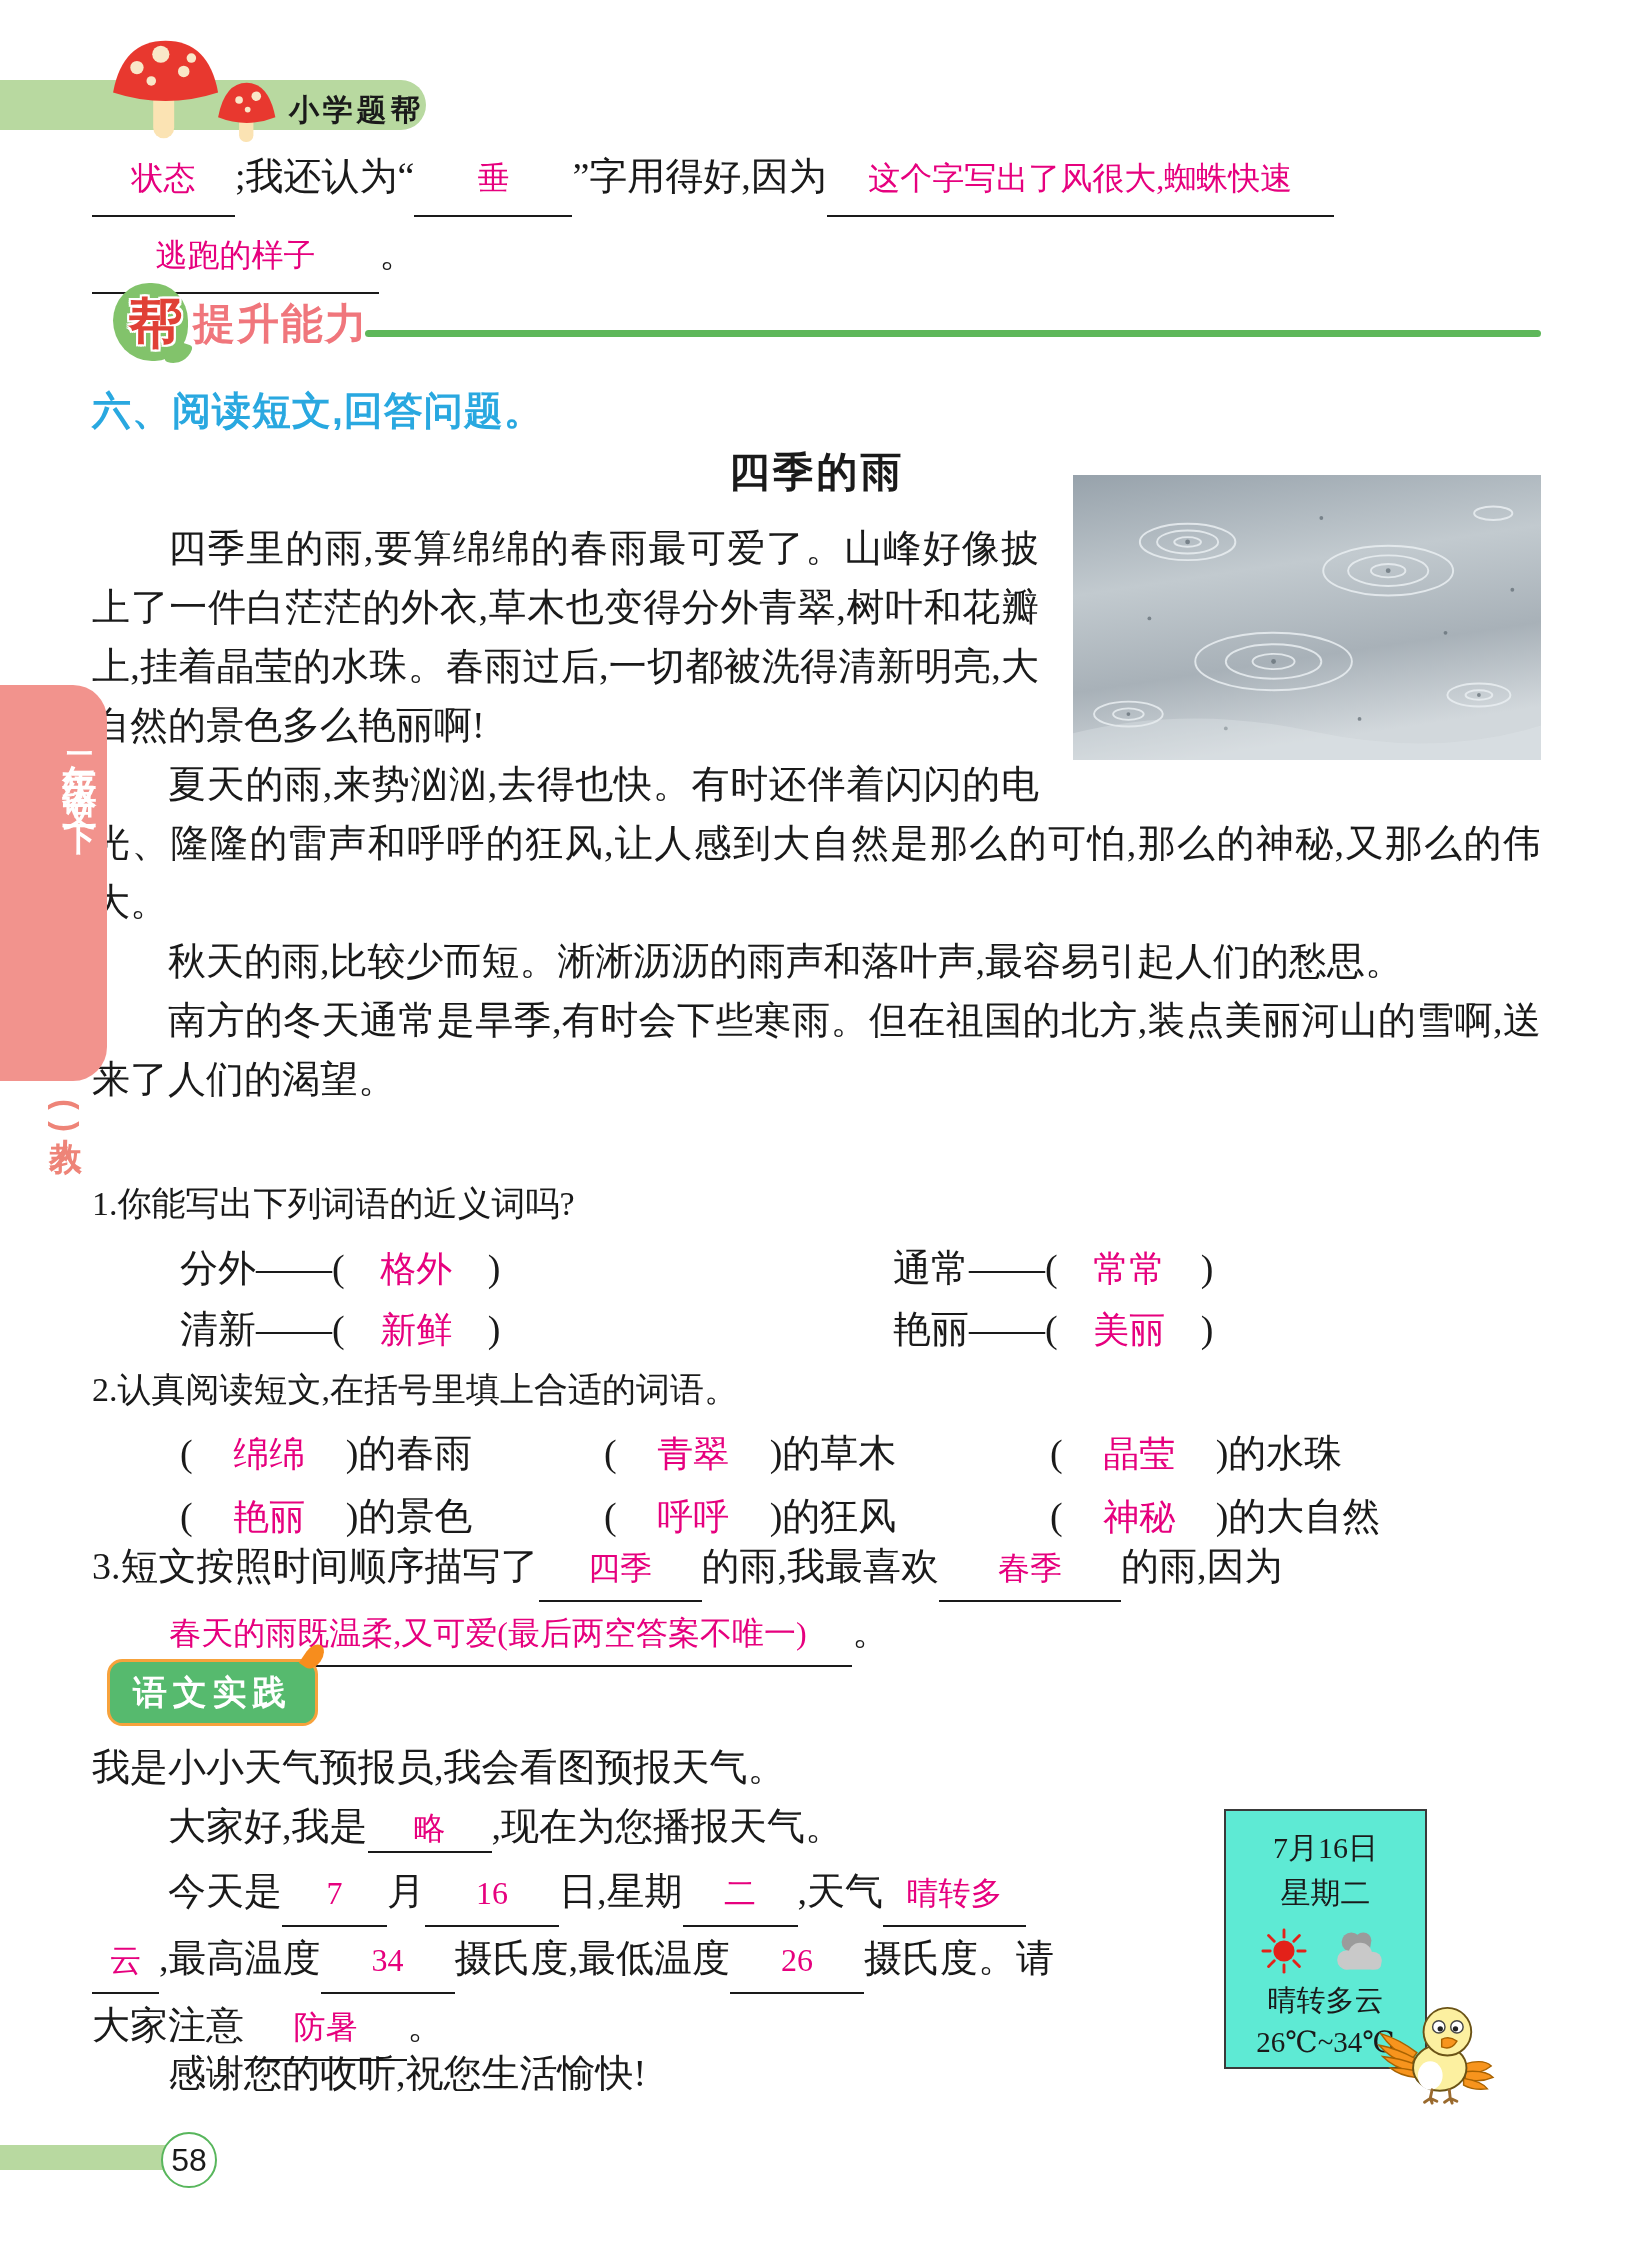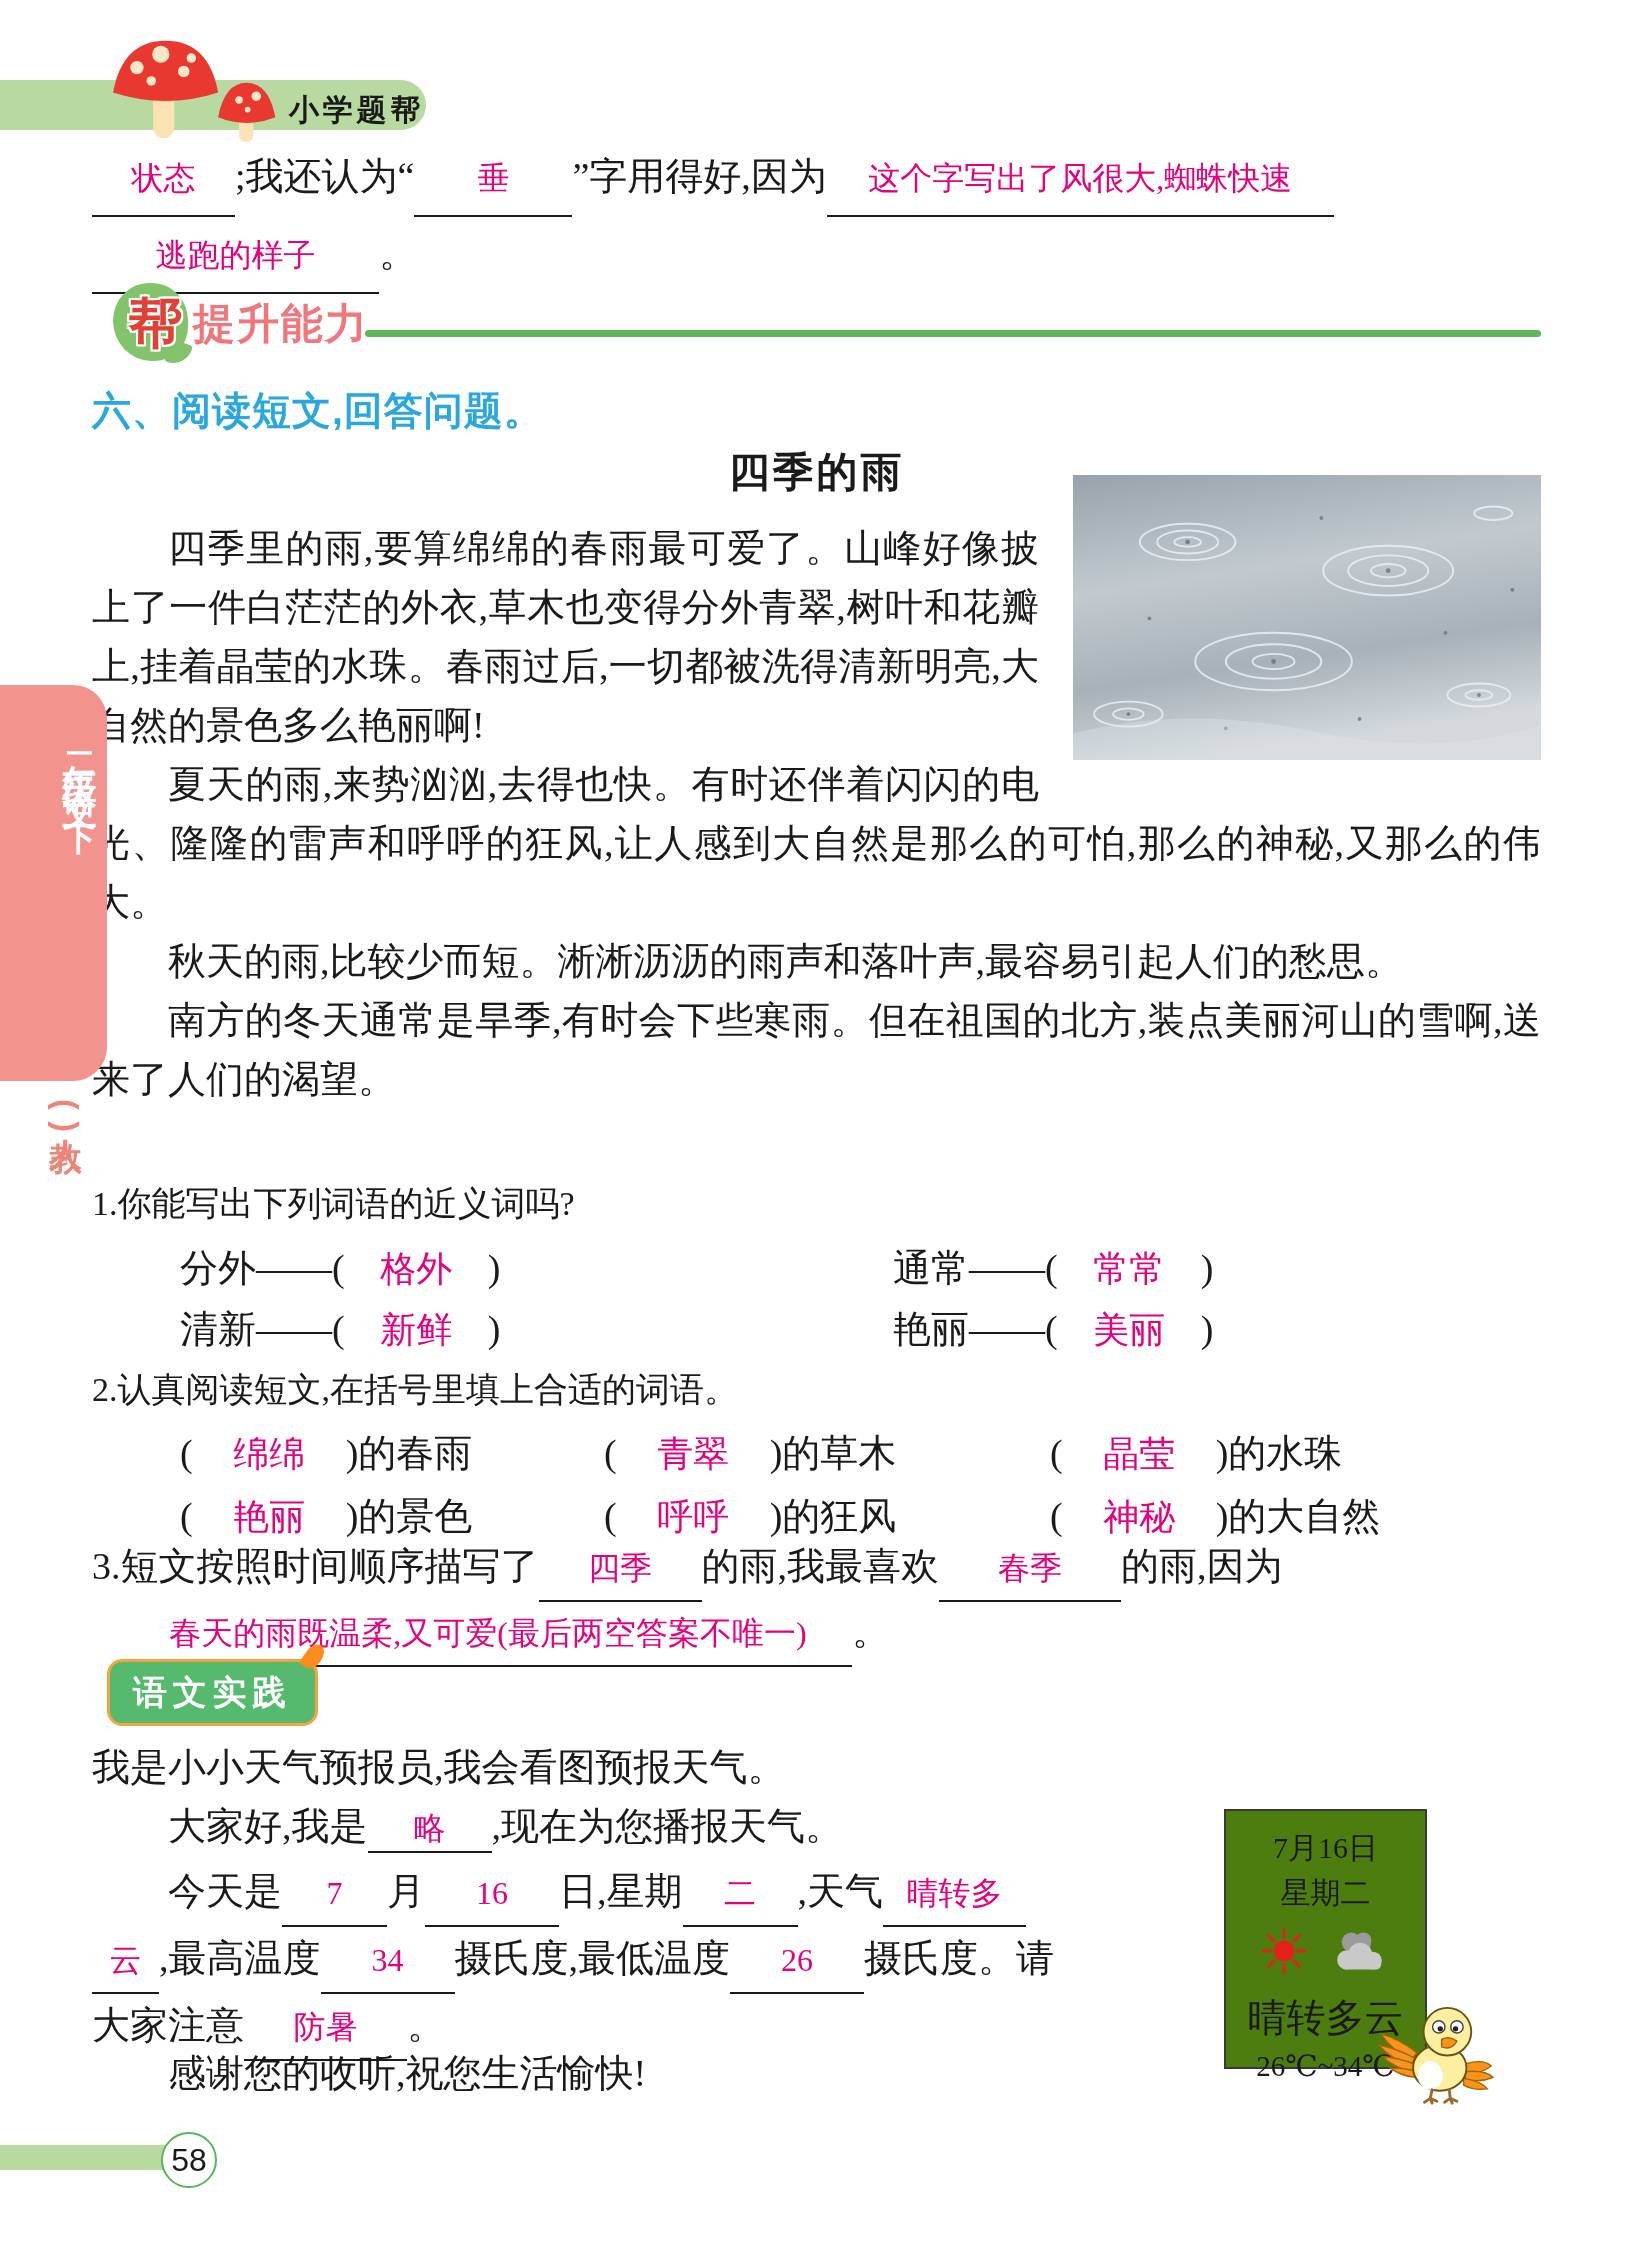--- a/index.html
+++ b/index.html
@@ -64,26 +64,26 @@
   .practice-badge .leaf{content:"";position:absolute;right:-7.6px;top:-19px;width:17px;height:27px;
     background:#f78d1d;border-radius:50% 50% 50% 0;transform:rotate(35deg);}
   .practice-intro{left:92px;top:1742px;font-size:38px;}
   .practice-l1{left:168px;top:1801px;font-size:38px;}
   .broadcast{left:92px;top:1860px;width:1118px;font-size:38px;line-height:63px;}
   .bl{white-space:nowrap;}
   .indent{display:inline-block;width:76px;}
   .thanks{left:168px;top:2048px;font-size:38px;}
 
   
-  .weather-card{left:1224px;top:1809px;width:199px;height:256px;border:2.9px solid #3a3a3a;background:#4d7c0f;
+  .weather-card{left:1224px;top:1809px;width:199px;height:256px;border:2.9px solid #3a3a3a;background:#5eead4;
     text-align:center;font-size:30px;}
   .wc-date{margin-top:17px;}
   .wc-week{margin-top:3.8px;font-family:Liberation Mono, monospace;}
   .wc-icons{margin-top:11.5px;display:flex;justify-content:center;align-items:center;gap:15.3px;}
-  .wc-cond{margin-top:14px;font-size:39px;}
+  .wc-cond{margin-top:4px;font-size:29px;}
   .wc-temp{margin-top:3.8px;font-size:29px;}
   .chick{left:1373px;top:1984px;width:124px;height:122px;z-index:5;}
 
   
   .side-tab{left:0;top:685px;width:107px;height:396px;background:#f2938d;border-radius:0 34px 34px 0;}
   .side-tab-text{left:57px;top:728px;writing-mode:vertical-rl;color:#ffffff;font-size:34px;font-weight:700;letter-spacing:9.6px;}
   .publisher{left:44px;top:1099px;writing-mode:vertical-rl;color:#ee8478;font-size:32.5px;font-weight:700;letter-spacing:3.8px;}
 
   
   .footer-bar{left:0;top:2145px;width:170px;height:25px;background:#b8d9a0;}

